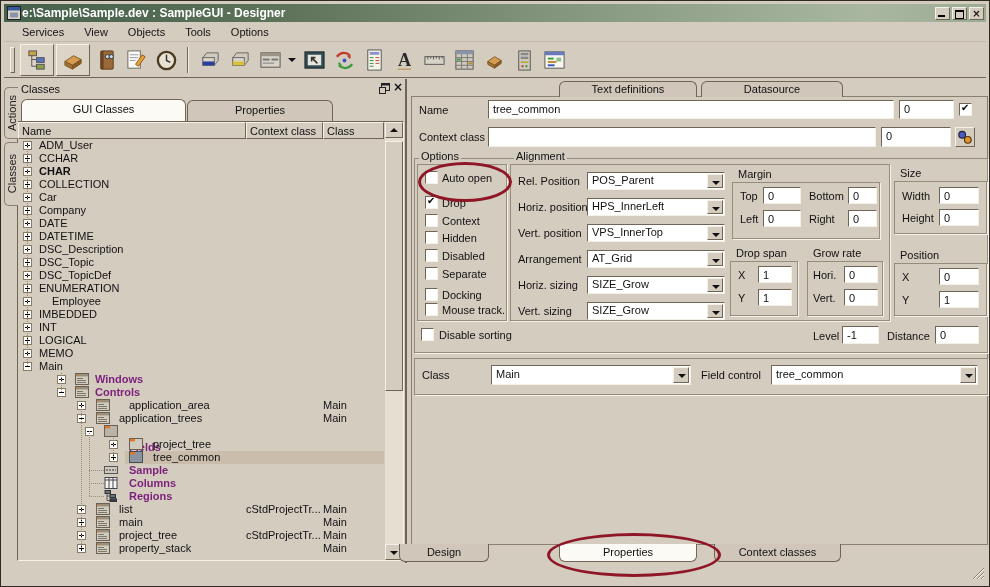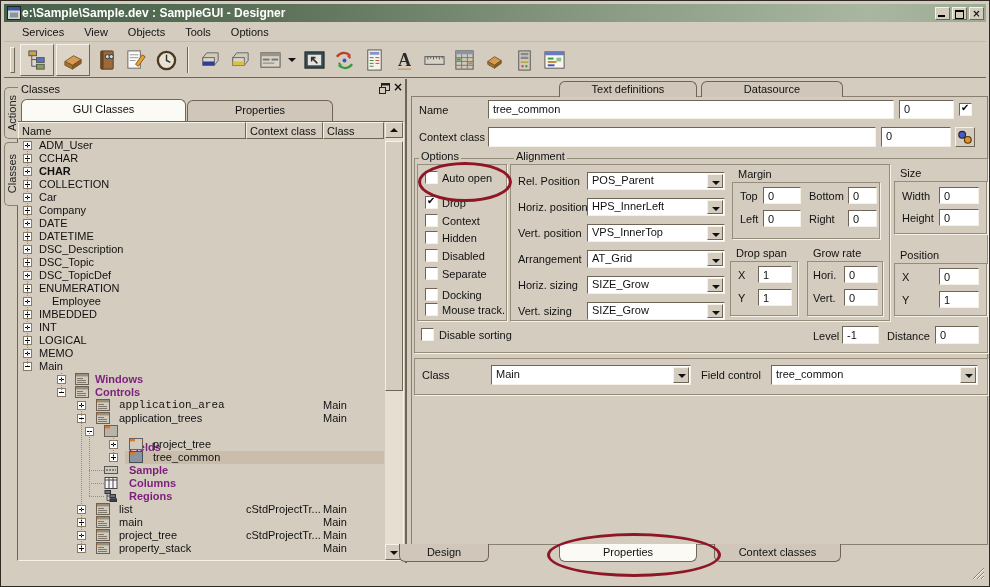--- a/index.html
+++ b/index.html
@@ -346,21 +346,21 @@
         <div class="tlabel special" style="left: 77px;">Controls</div>
       </div>
       <div class="trow" style="top: 260px;">
         <div class="exp plus" style="left: 59px;"></div>
         <div class="ticon" style="left: 78px;"><svg width="14" height="12" viewBox="0 0 14 12">
             <rect x="0.5" y="0.5" width="13" height="11" fill="#d0cbbf" stroke="#6a6154"></rect>
             <rect x="1" y="1" width="12" height="2.4" fill="#98907e"></rect>
             <circle cx="2.6" cy="2.1" r="0.9" fill="#e07820"></circle>
             <path d="M2 5.5h6M2 7.5h9M2 9.5h9" stroke="#6a6154" stroke-width="0.8"></path>
           </svg></div>
-        <div class="tlabel" style="left: 101px; font-family: Liberation Mono, monospace;">application_area</div>
+        <div class="tlabel" style="left: 111px;">application_area</div>
         <div class="tlabel" style="left: 305px;">Main</div>
       </div>
       <div class="trow" style="top: 273px;">
         <div class="exp" style="left: 59px;"></div>
         <div class="ticon" style="left: 78px;"><svg width="14" height="12" viewBox="0 0 14 12">
             <rect x="0.5" y="0.5" width="13" height="11" fill="#d0cbbf" stroke="#6a6154"></rect>
             <rect x="1" y="1" width="12" height="2.4" fill="#98907e"></rect>
             <circle cx="2.6" cy="2.1" r="0.9" fill="#e07820"></circle>
             <path d="M2 5.5h6M2 7.5h9M2 9.5h9" stroke="#6a6154" stroke-width="0.8"></path>
           </svg></div>

